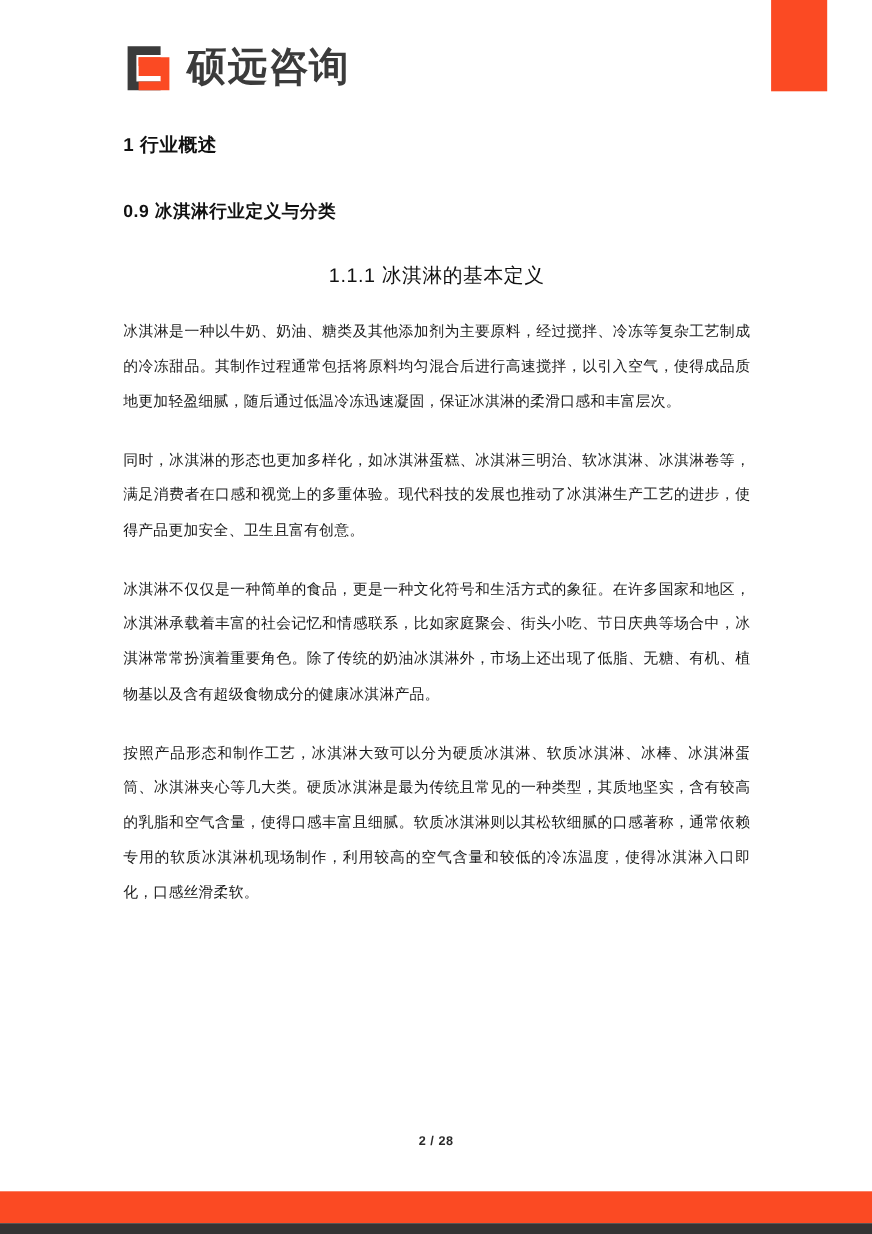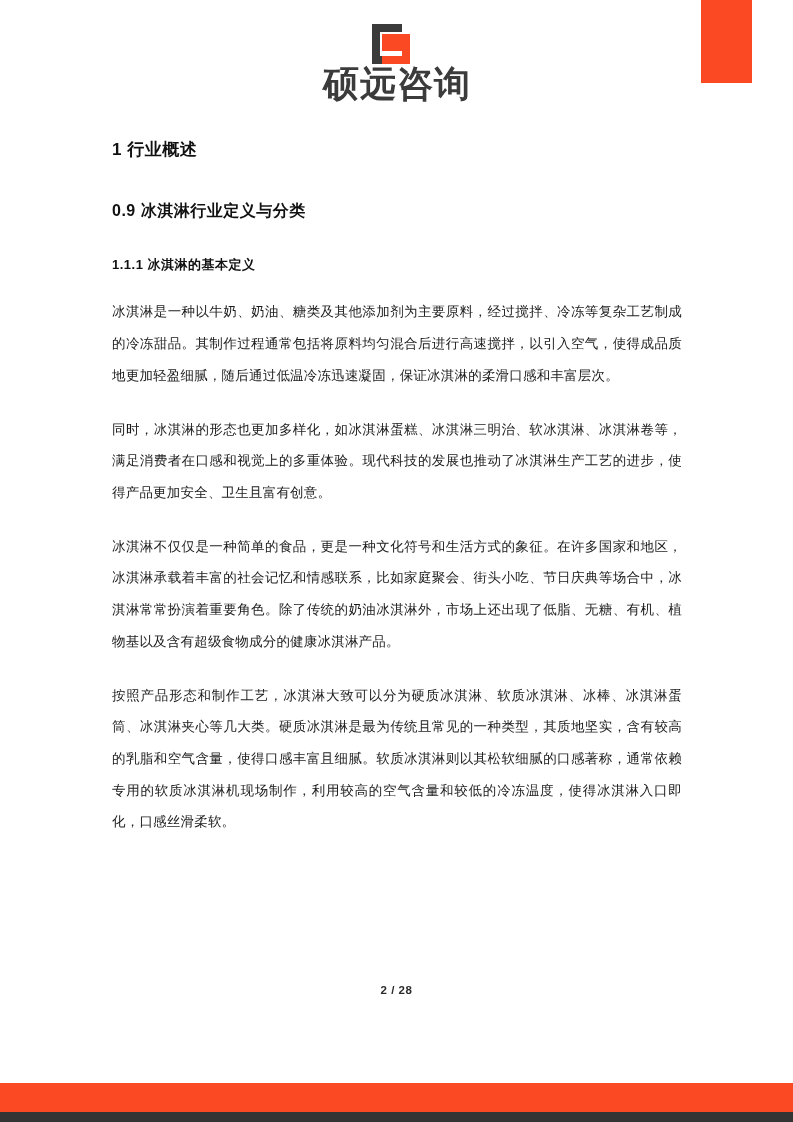--- a/index.html
+++ b/index.html
@@ -53,23 +53,22 @@
     position: absolute;
     left: 112px;
     top: 0;
     width: 570px;
   }
 
   
   .logo-block {
     display: flex;
     align-items: center;
-    padding-top: 22px;
+    padding-top: 40px;
     padding-bottom: 6px;
-    flex-direction: column;
   }
   .logo-mark {
     position: relative;
     width: 46px;
     height: 44px;
     flex: 0 0 auto;
     margin-right: 12px;
   }
   .logo-mark svg { display: block; }
   .logo-text {
@@ -92,42 +91,43 @@
   }
   h2.doc-h2 {
     font-size: 16px;
     font-weight: 700;
     color: #111111;
     margin: 38px 0 0 0;
     line-height: 1.4;
     letter-spacing: 0.5px;
   }
   h3.doc-h3 {
-    font-size: 13px;
-    font-weight: 700;
+    font-size: 18px;
+    font-weight: 400;
     color: #111111;
     margin: 34px 0 0 0;
     line-height: 1.4;
     letter-spacing: 0.5px;
+    text-align: center;
   }
   p.doc-p {
     font-size: 13.5px;
     color: #1b1b1b;
     line-height: 2.35;
     margin: 22px 0 0 0;
     text-align: justify;
     text-justify: inter-ideograph;
     letter-spacing: 0.2px;
   }
 
   
   .footer-pageno {
     position: absolute;
     left: 0;
-    top: 984px;
+    top: 1032px;
     width: 793px;
     text-align: center;
     font-size: 11.5px;
     font-weight: 700;
     color: #2b2b2b;
     letter-spacing: 0.5px;
   }
 </style>
 </head>
 <body>

